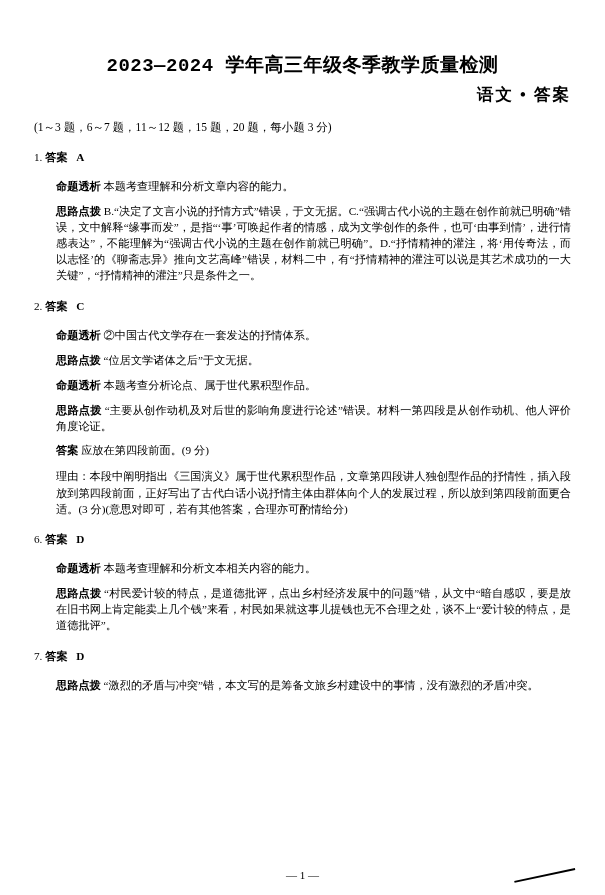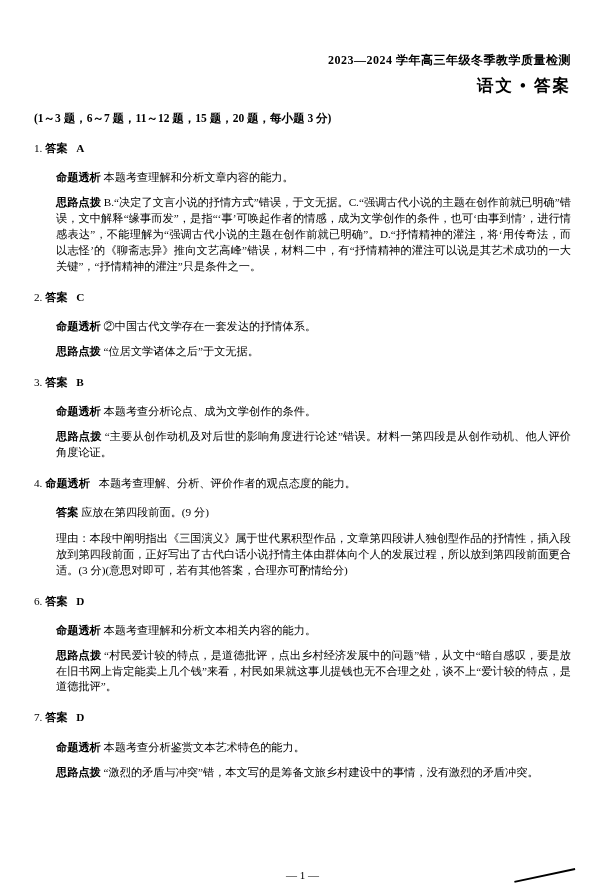--- a/index.html
+++ b/index.html
@@ -15,37 +15,37 @@
     overflow: hidden;
   }
   .page {
     position: relative;
     width: 605px;
     height: 895px;
     box-sizing: border-box;
     padding: 40px 34px 20px 34px;
   }
   .doc-title {
-    text-align: right;
-    font-size: 12px;
+    text-align: center;
+    font-size: 19px;
     font-weight: bold;
     letter-spacing: 0.5px;
     margin: 12px 0 6px 0;
-    font-family: Liberation Serif, serif;
+    font-family: Liberation Mono, monospace;
   }
   .doc-subtitle {
     text-align: right;
     font-size: 16.5px;
     font-weight: bold;
     letter-spacing: 2px;
     margin: 6px 0 14px 0;
   }
   .scope-line {
     font-size: 11.5px;
-    font-weight: bold;
+    font-weight: normal;
     margin: 8px 0 5px 0;
     letter-spacing: 0px;
   }
   .qblock {
     margin-bottom: 1px;
   }
   .line {
     font-size: 11.2px;
     line-height: 1.42;
     text-align: justify;
@@ -138,41 +138,31 @@
       <span class="lbl">命题透析</span>
       <span class="detail">②中国古代文学存在一套发达的抒情体系。</span>
     </div>
     <div class="line hang">
       <span class="lbl">思路点拨</span>
       <span class="detail">“位居文学诸体之后”于文无据。</span>
     </div>
   </div>
 
   <div class="qblock">
-    <div class="ans-line">
-      <span class="num">3.</span>
-      <span class="lbl">答案</span>
-      <span class="val">B</span>
-    </div>
-    <div class="line hang">
-      <span class="lbl">命题透析</span>
-      <span class="detail">本题考查分析论点、成为文学创作的条件。</span>
+    <div class="line hang">
+      <span class="lbl">命题透析</span>
+      <span class="detail">本题考查分析论点、属于世代累积型作品。</span>
     </div>
     <div class="line hang">
       <span class="lbl">思路点拨</span>
       <span class="detail">“主要从创作动机及对后世的影响角度进行论述”错误。材料一第四段是从创作动机、他人评价角度论证。</span>
     </div>
   </div>
 
   <div class="qblock">
-    <div class="ans-line">
-      <span class="num">4.</span>
-      <span class="lbl">命题透析</span>
-      <span class="detail">本题考查理解、分析、评价作者的观点态度的能力。</span>
-    </div>
     <div class="line hang">
       <span class="lbl">答案</span>
       <span class="detail">应放在第四段前面。(9 分)</span>
     </div>
     <div class="body-text">
       <span>理由：</span><span class="detail">本段中阐明指出《三国演义》属于世代累积型作品，文章第四段讲人独创型作品的抒情性，插入段放到第四段前面，正好写出了古代白话小说抒情主体由群体向个人的发展过程，所以放到第四段前面更合适。(3 分)(意思对即可，若有其他答案，合理亦可酌情给分)</span>
     </div>
   </div>
 
 
@@ -192,24 +182,20 @@
     </div>
   </div>
 
   <div class="qblock">
     <div class="ans-line">
       <span class="num">7.</span>
       <span class="lbl">答案</span>
       <span class="val">D</span>
     </div>
     <div class="line hang">
-      <span class="lbl">命题透析</span>
-      <span class="detail">本题考查分析鉴赏文本艺术特色的能力。</span>
-    </div>
-    <div class="line hang">
       <span class="lbl">思路点拨</span>
       <span class="detail">“激烈的矛盾与冲突”错，本文写的是筹备文旅乡村建设中的事情，没有激烈的矛盾冲突。</span>
     </div>
   </div>
 
   <div class="tilt"></div>
   <div class="footer">— 1 —</div>
 
 </div>
 

